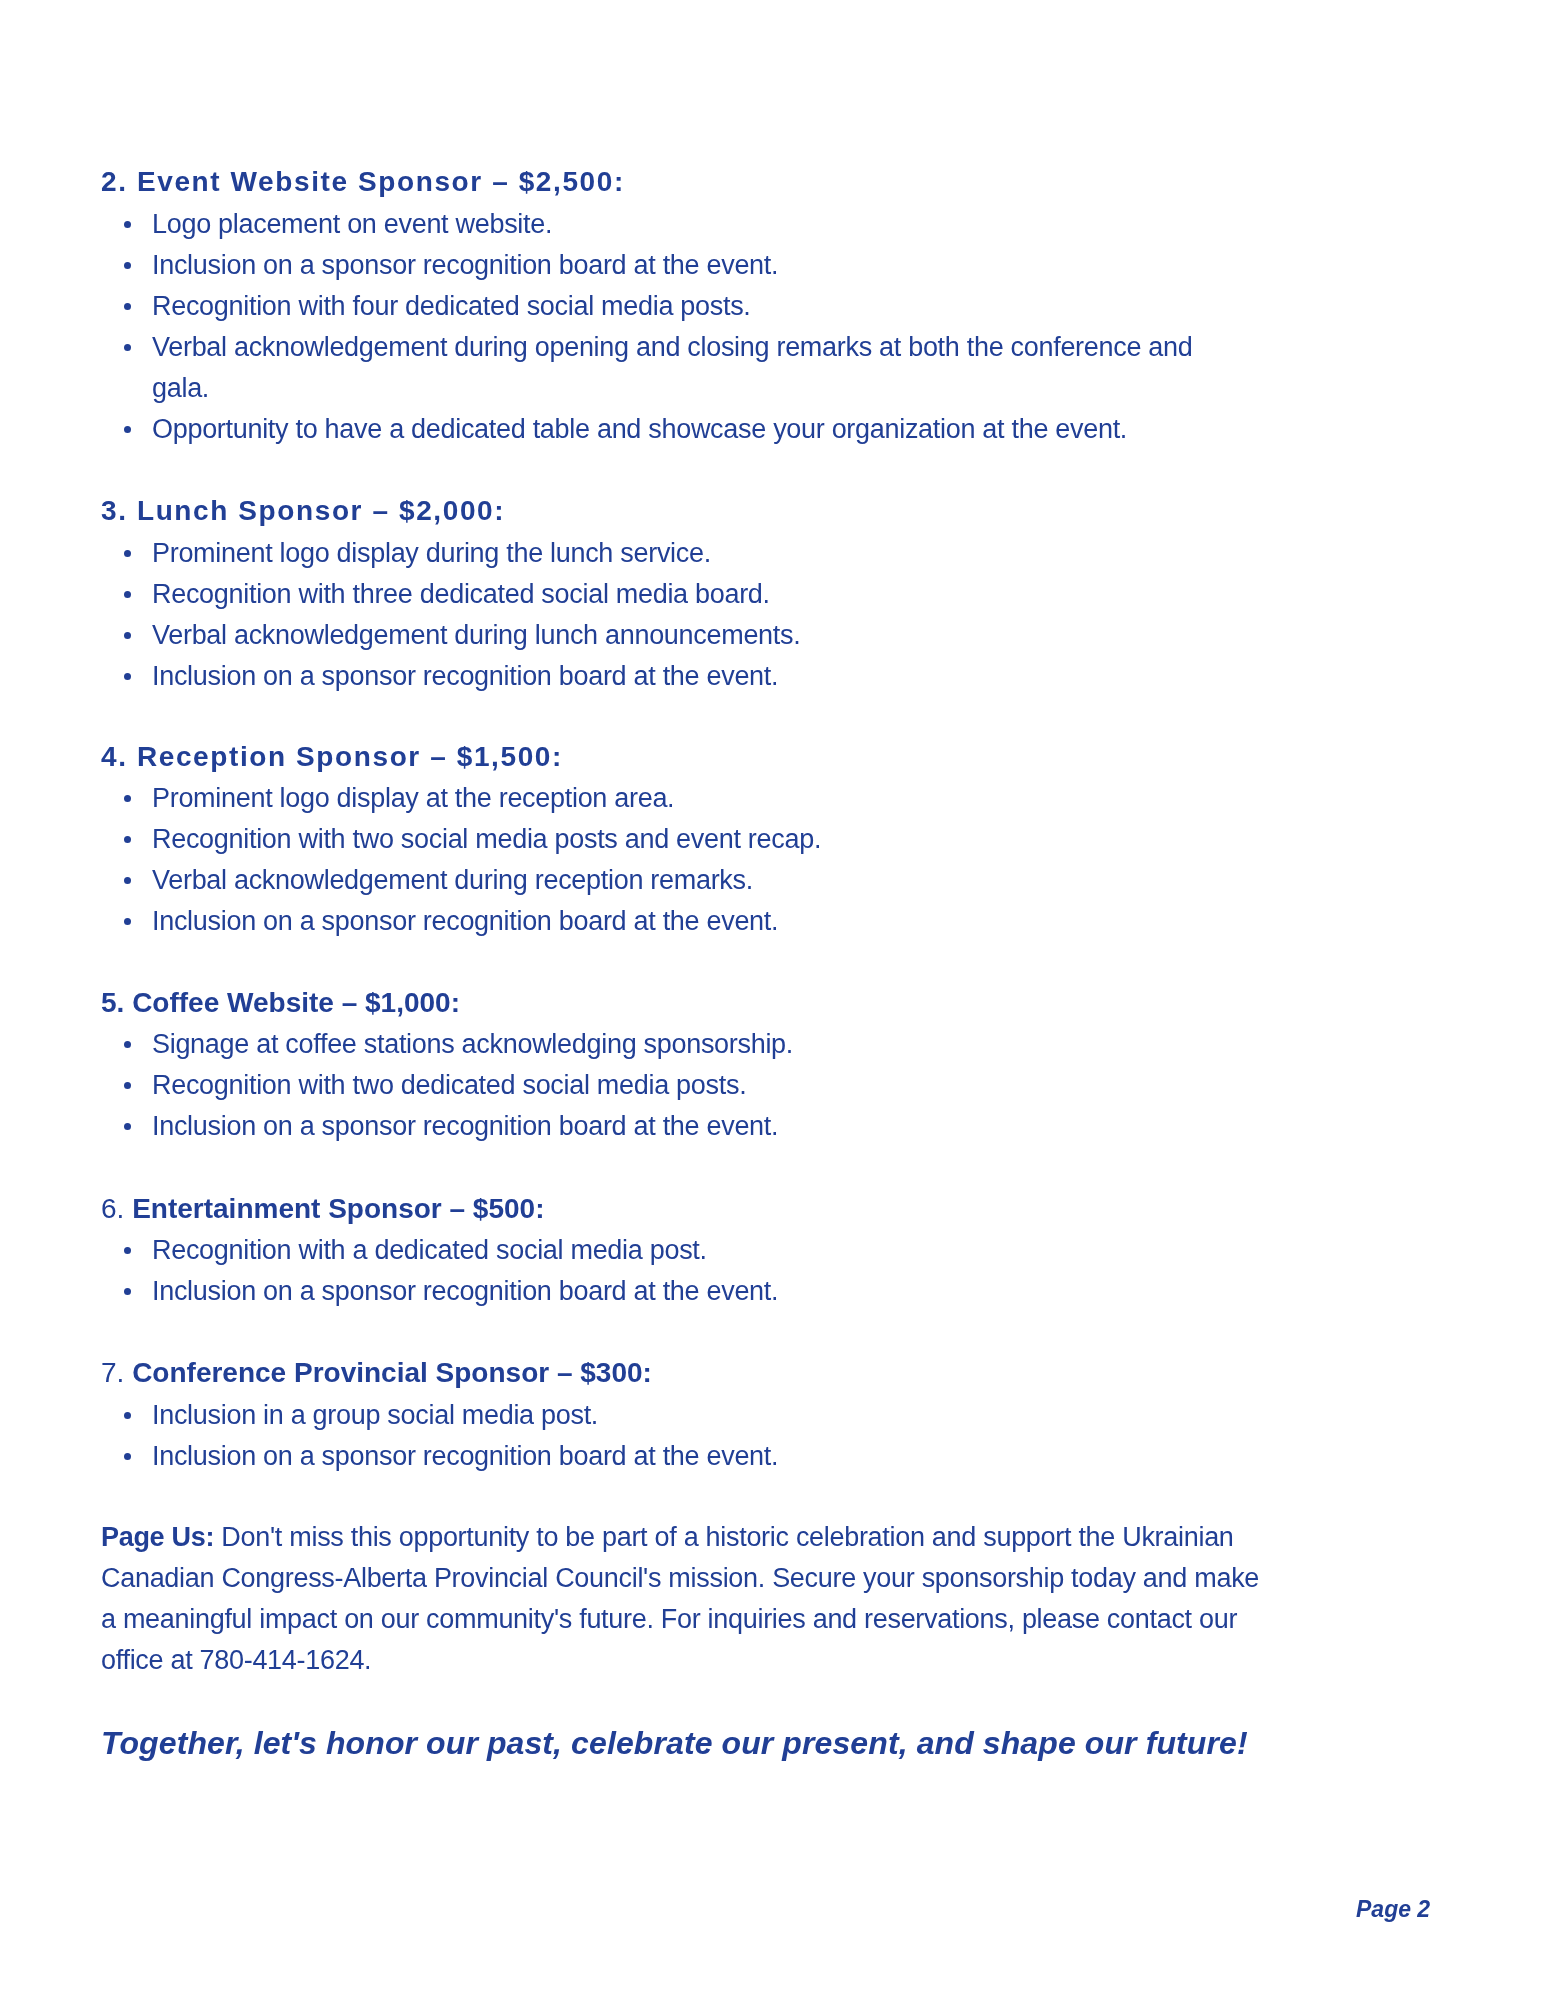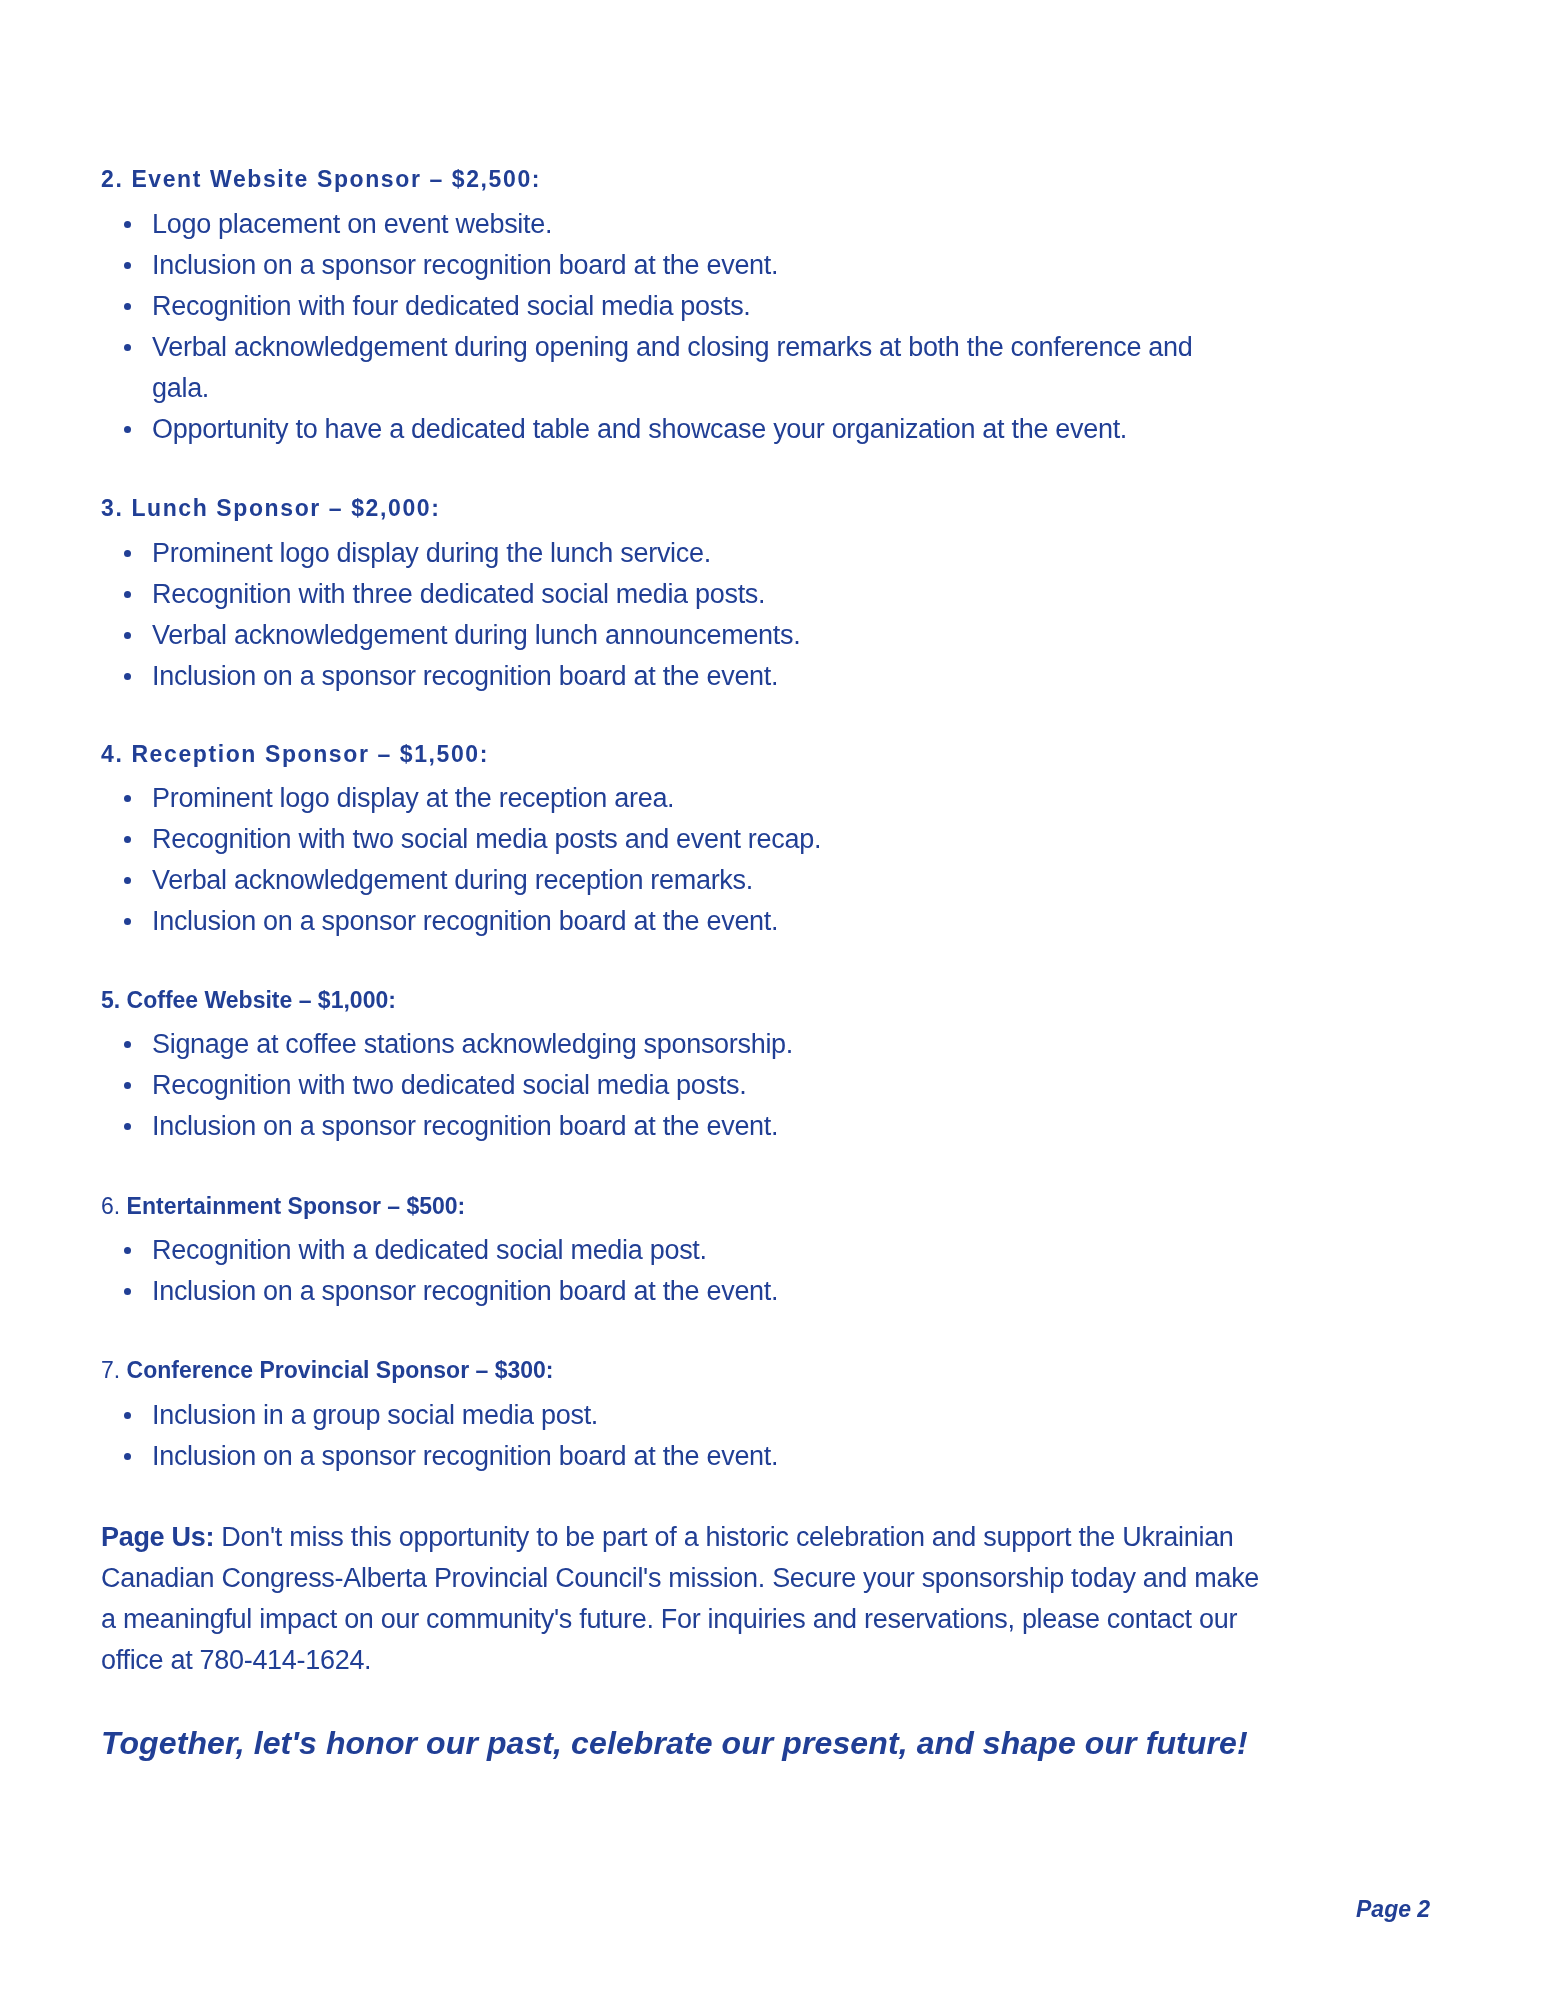--- a/index.html
+++ b/index.html
@@ -1,19 +1,19 @@
 <!DOCTYPE html>
 <html><head>
   <meta charset="utf-8">
   <style>
     html, body { margin: 0; padding: 0; background: #ffffff; }
     body { width: 1545px; height: 2000px; position: relative; overflow: hidden;
            font-family: "Liberation Sans", sans-serif; color: #213f95; }
     .ln { position: absolute; left: 0; white-space: nowrap; line-height: 1; }
-    .h { font-weight: bold; font-size: 23px; letter-spacing: 1.6px; left: 101px; }
+    .h { font-weight: bold; font-size: 28px; letter-spacing: 1.6px; left: 101px; }
     .h.tight { letter-spacing: 0px; }
     .h .num-reg { font-weight: normal; letter-spacing: 0; }
     .b { font-size: 27px; left: 152px; letter-spacing: -0.3px; }
     .bul { position: absolute; left: 124px; width: 7px; height: 7px; border-radius: 50%; background: #213f95; }
     .p { font-size: 27px; left: 101px; letter-spacing: -0.3px; }
     .p b { font-weight: bold; }
     .closing { font-size: 32px; font-style: italic; font-weight: bold; left: 101px; letter-spacing: 0.1px; text-align: center; }
     .pg { font-size: 23px; font-style: italic; font-weight: bold; left: 1356px; }
   </style>
 </head>
@@ -38,21 +38,21 @@
 </div>
 
 <div class="ln h" style="top:497px">
   <span>3.</span>
   <span>Lunch Sponsor – $2,000:</span>
 </div>
 <div>
   <span class="bul" style="top:550px"></span>
   <div class="ln b" style="top:540px">Prominent logo display during the lunch service.</div>
   <span class="bul" style="top:591px"></span>
-  <div class="ln b" style="top:581px">Recognition with three dedicated social media posts.</div>
+  <div class="ln b" style="top:581px">Recognition with three dedicated social media board.</div>
   <span class="bul" style="top:632px"></span>
   <div class="ln b" style="top:622px">Verbal acknowledgement during lunch announcements.</div>
   <span class="bul" style="top:673px"></span>
   <div class="ln b" style="top:663px">Inclusion on a sponsor recognition board at the event.</div>
 </div>
 
 <div class="ln h" style="top:743px">
   <span>4.</span>
   <span>Reception Sponsor – $1,500:</span>
 </div>

